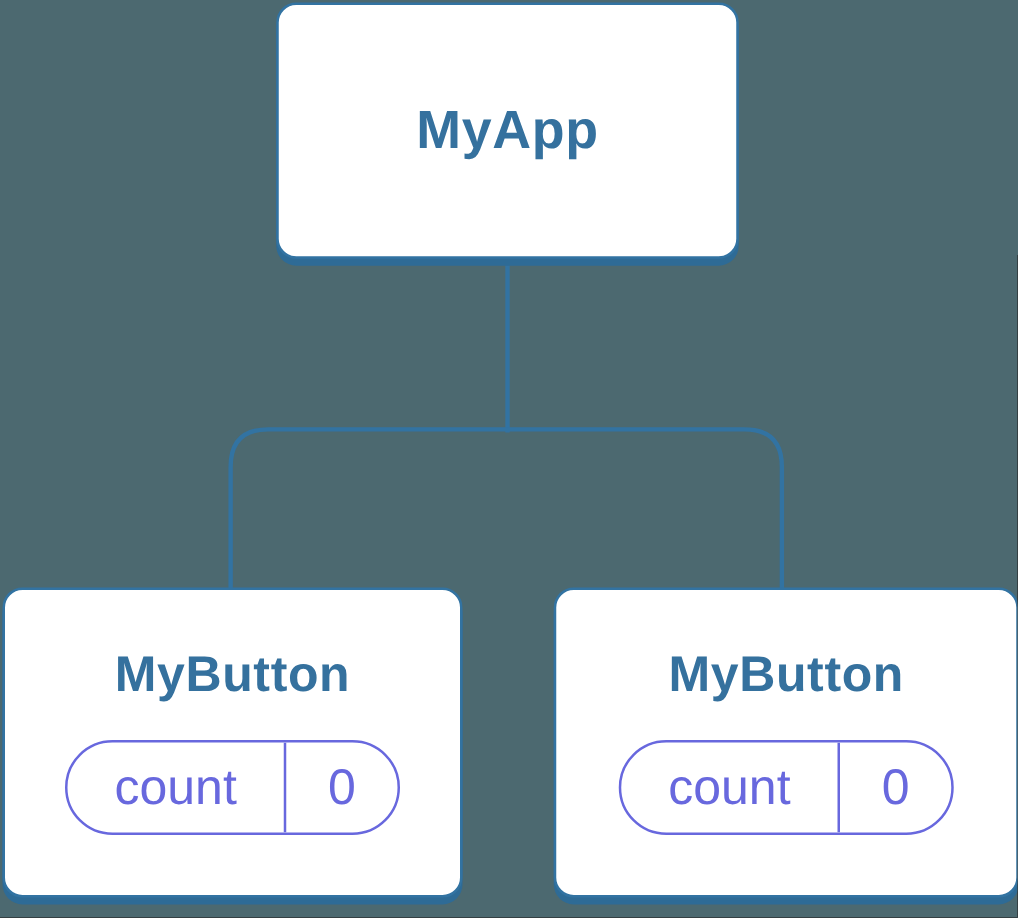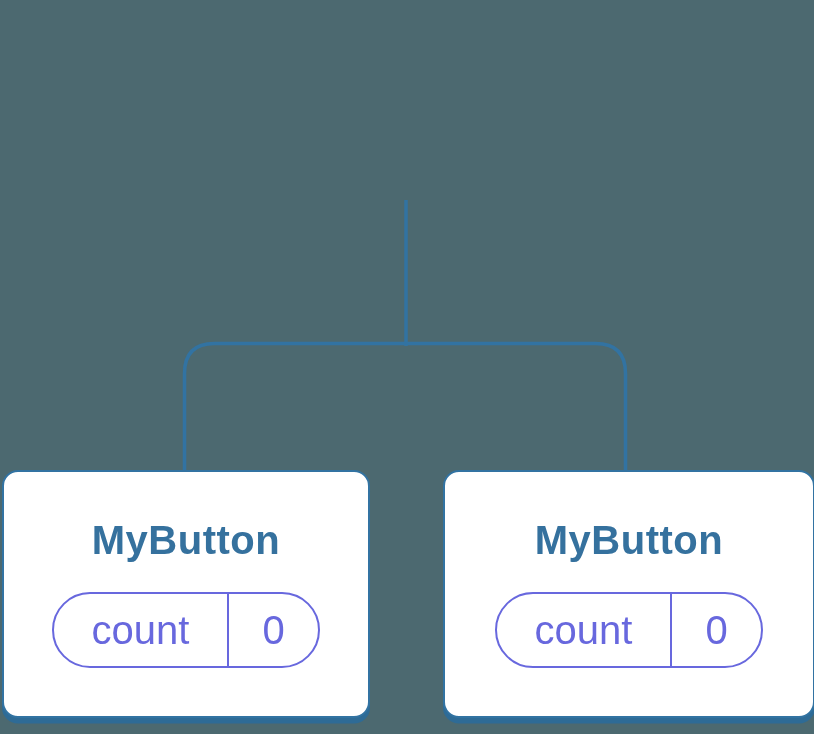--- a/index.html
+++ b/index.html
@@ -100,20 +100,23 @@
 </head>
 <body>
 
 <div class="canvas">
 
   <svg class="connectors" viewBox="0 0 814 734" aria-hidden="true">
     <path d="M406 200 L406 346"></path>
     <path d="M184.5 478 L184.5 373.5 Q184.5 343.5 214.5 343.5 L595.5 343.5 Q625.5 343.5 625.5 373.5 L625.5 478"></path>
   </svg>
 
+  <div class="node root">
+    <div class="node-title">MyApp</div>
+  </div>
 
   <div class="node child child-left">
     <div class="node-title">MyButton</div>
     <div class="state-pill">
       <div class="state-key">count</div>
       <div class="state-value">0</div>
     </div>
   </div>
 
   <div class="node child child-right">

